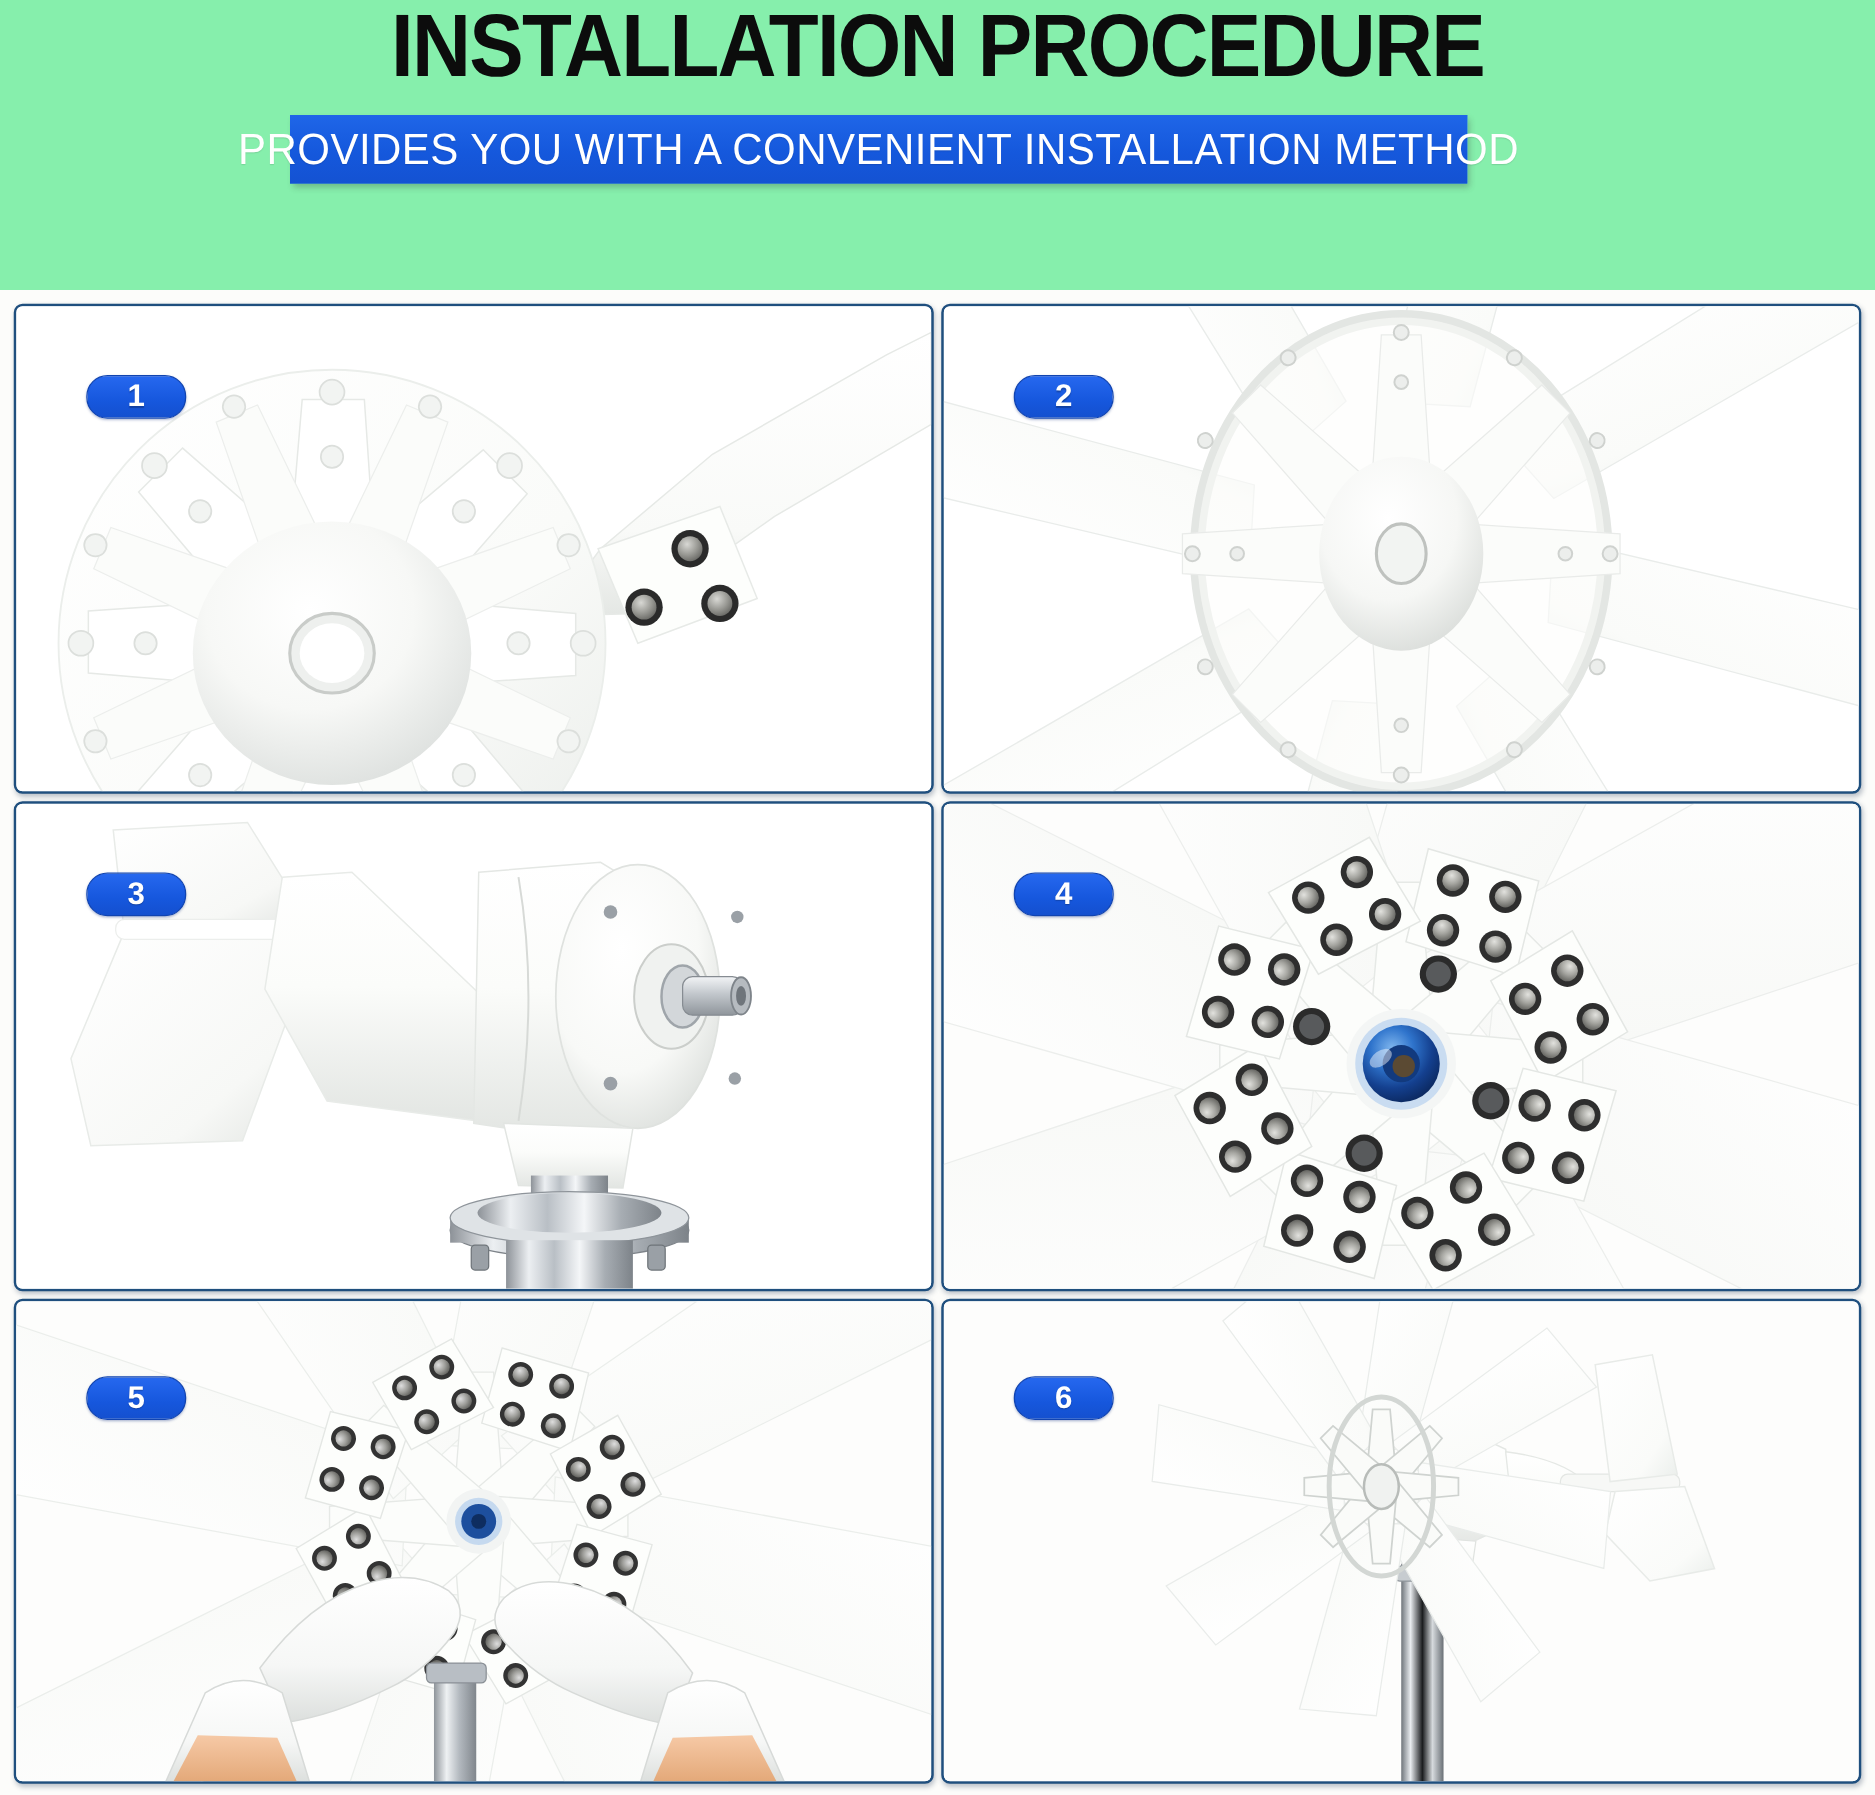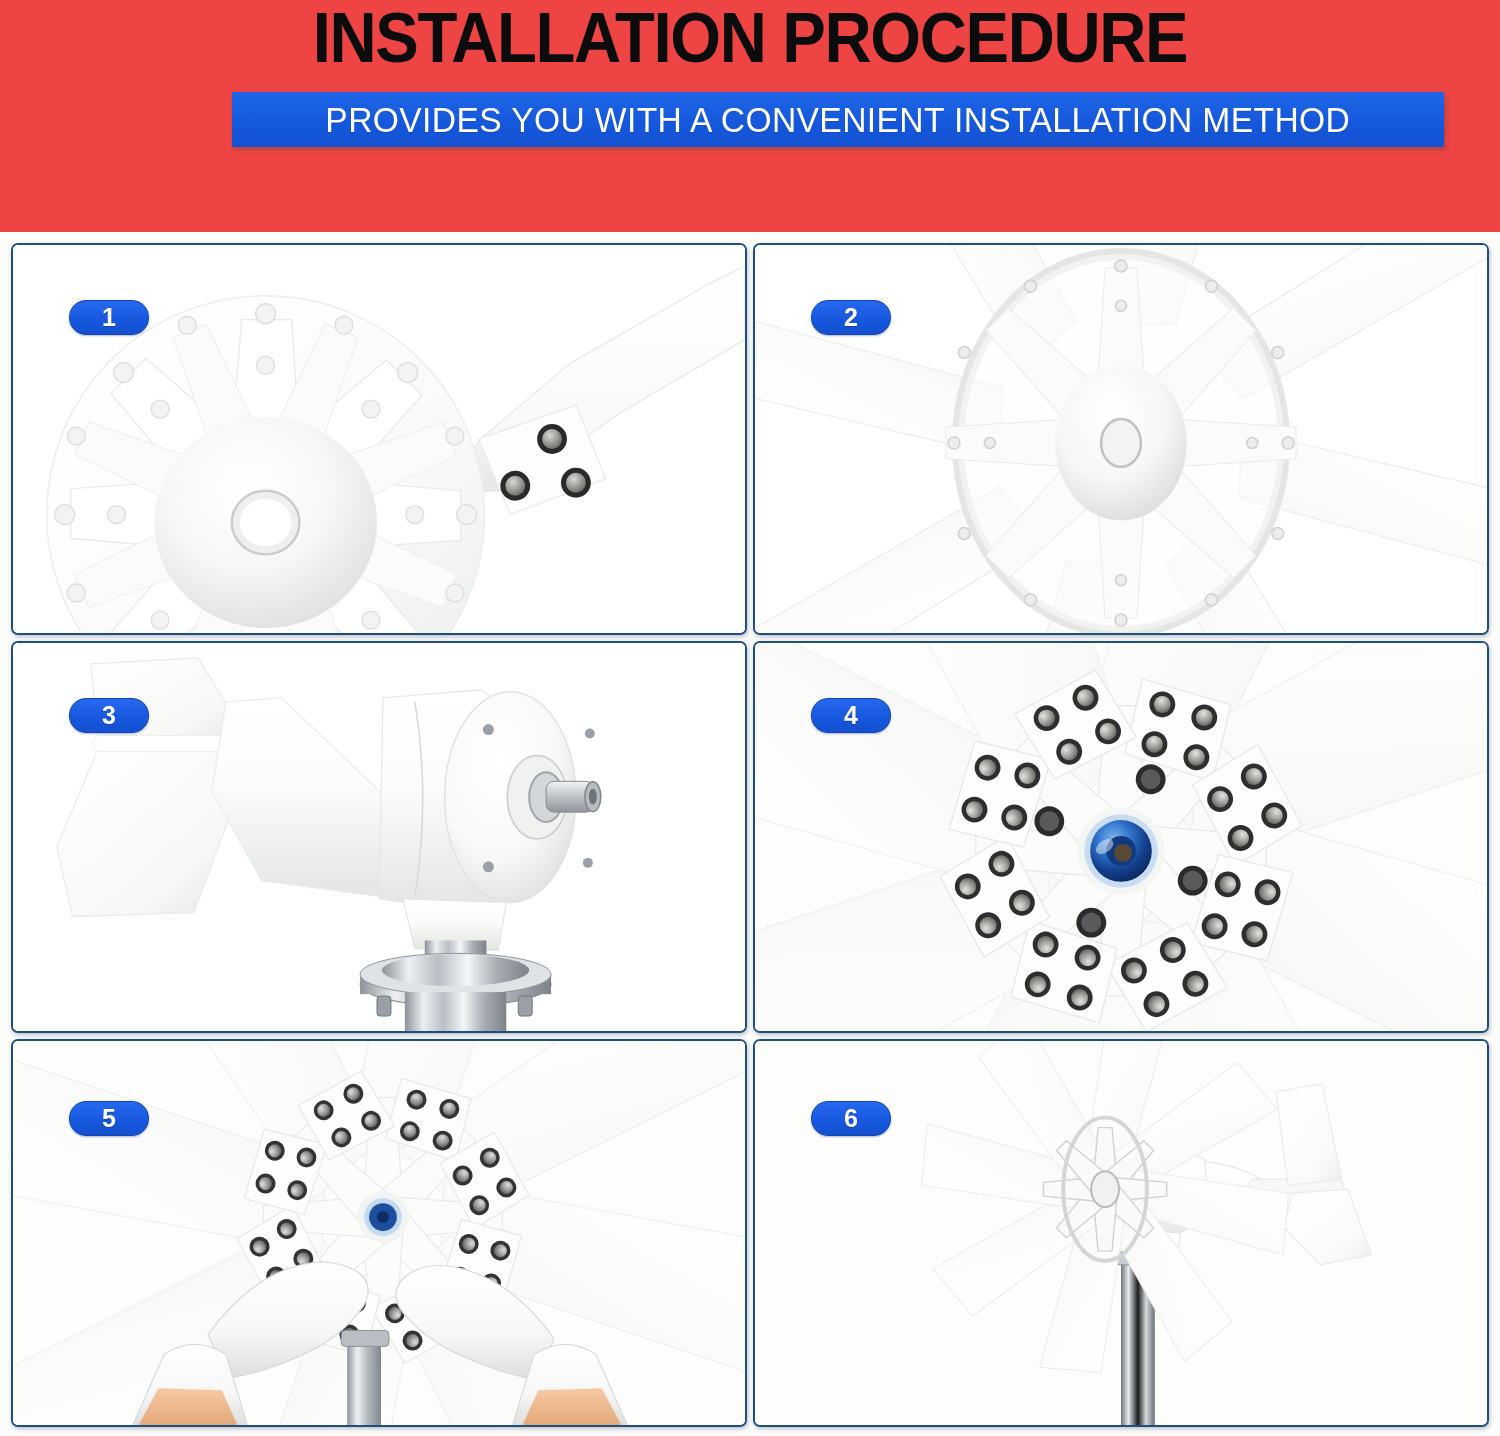--- a/index.html
+++ b/index.html
@@ -15,42 +15,42 @@
     overflow: hidden;
     position: relative;
   }
 
   
   .header {
     position: absolute;
     left: 0; top: 0;
     width: 1500px;
     height: 232px;
-    background: #ef4444;
+    background: #86efac;
   }
   .title {
     position: absolute;
     left: 0; top: -2px;
     width: 1500px;
     text-align: center;
     font-family: "Liberation Sans Narrow", "Liberation Sans", sans-serif;
     font-weight: 700;
     font-size: 71px;
     line-height: 80px;
     letter-spacing: -1.5px;
     color: #0c0c0c;
     transform: scaleX(0.92);
     transform-origin: 50% 50%;
     white-space: nowrap;
   }
   .subtitle-banner {
     position: absolute;
     left: 232px;
     top: 92px;
-    width: 1212px;
+    width: 942px;
     height: 55px;
     background: linear-gradient(180deg, #1f66e8 0%, #1558dc 55%, #1452d2 100%);
     box-shadow: 2px 3px 5px rgba(60,60,60,0.30);
     display: flex;
     align-items: center;
     justify-content: center;
   }
   .subtitle-text {
     font-family: "Liberation Sans Narrow", "Liberation Sans", sans-serif;
     font-weight: 400;

